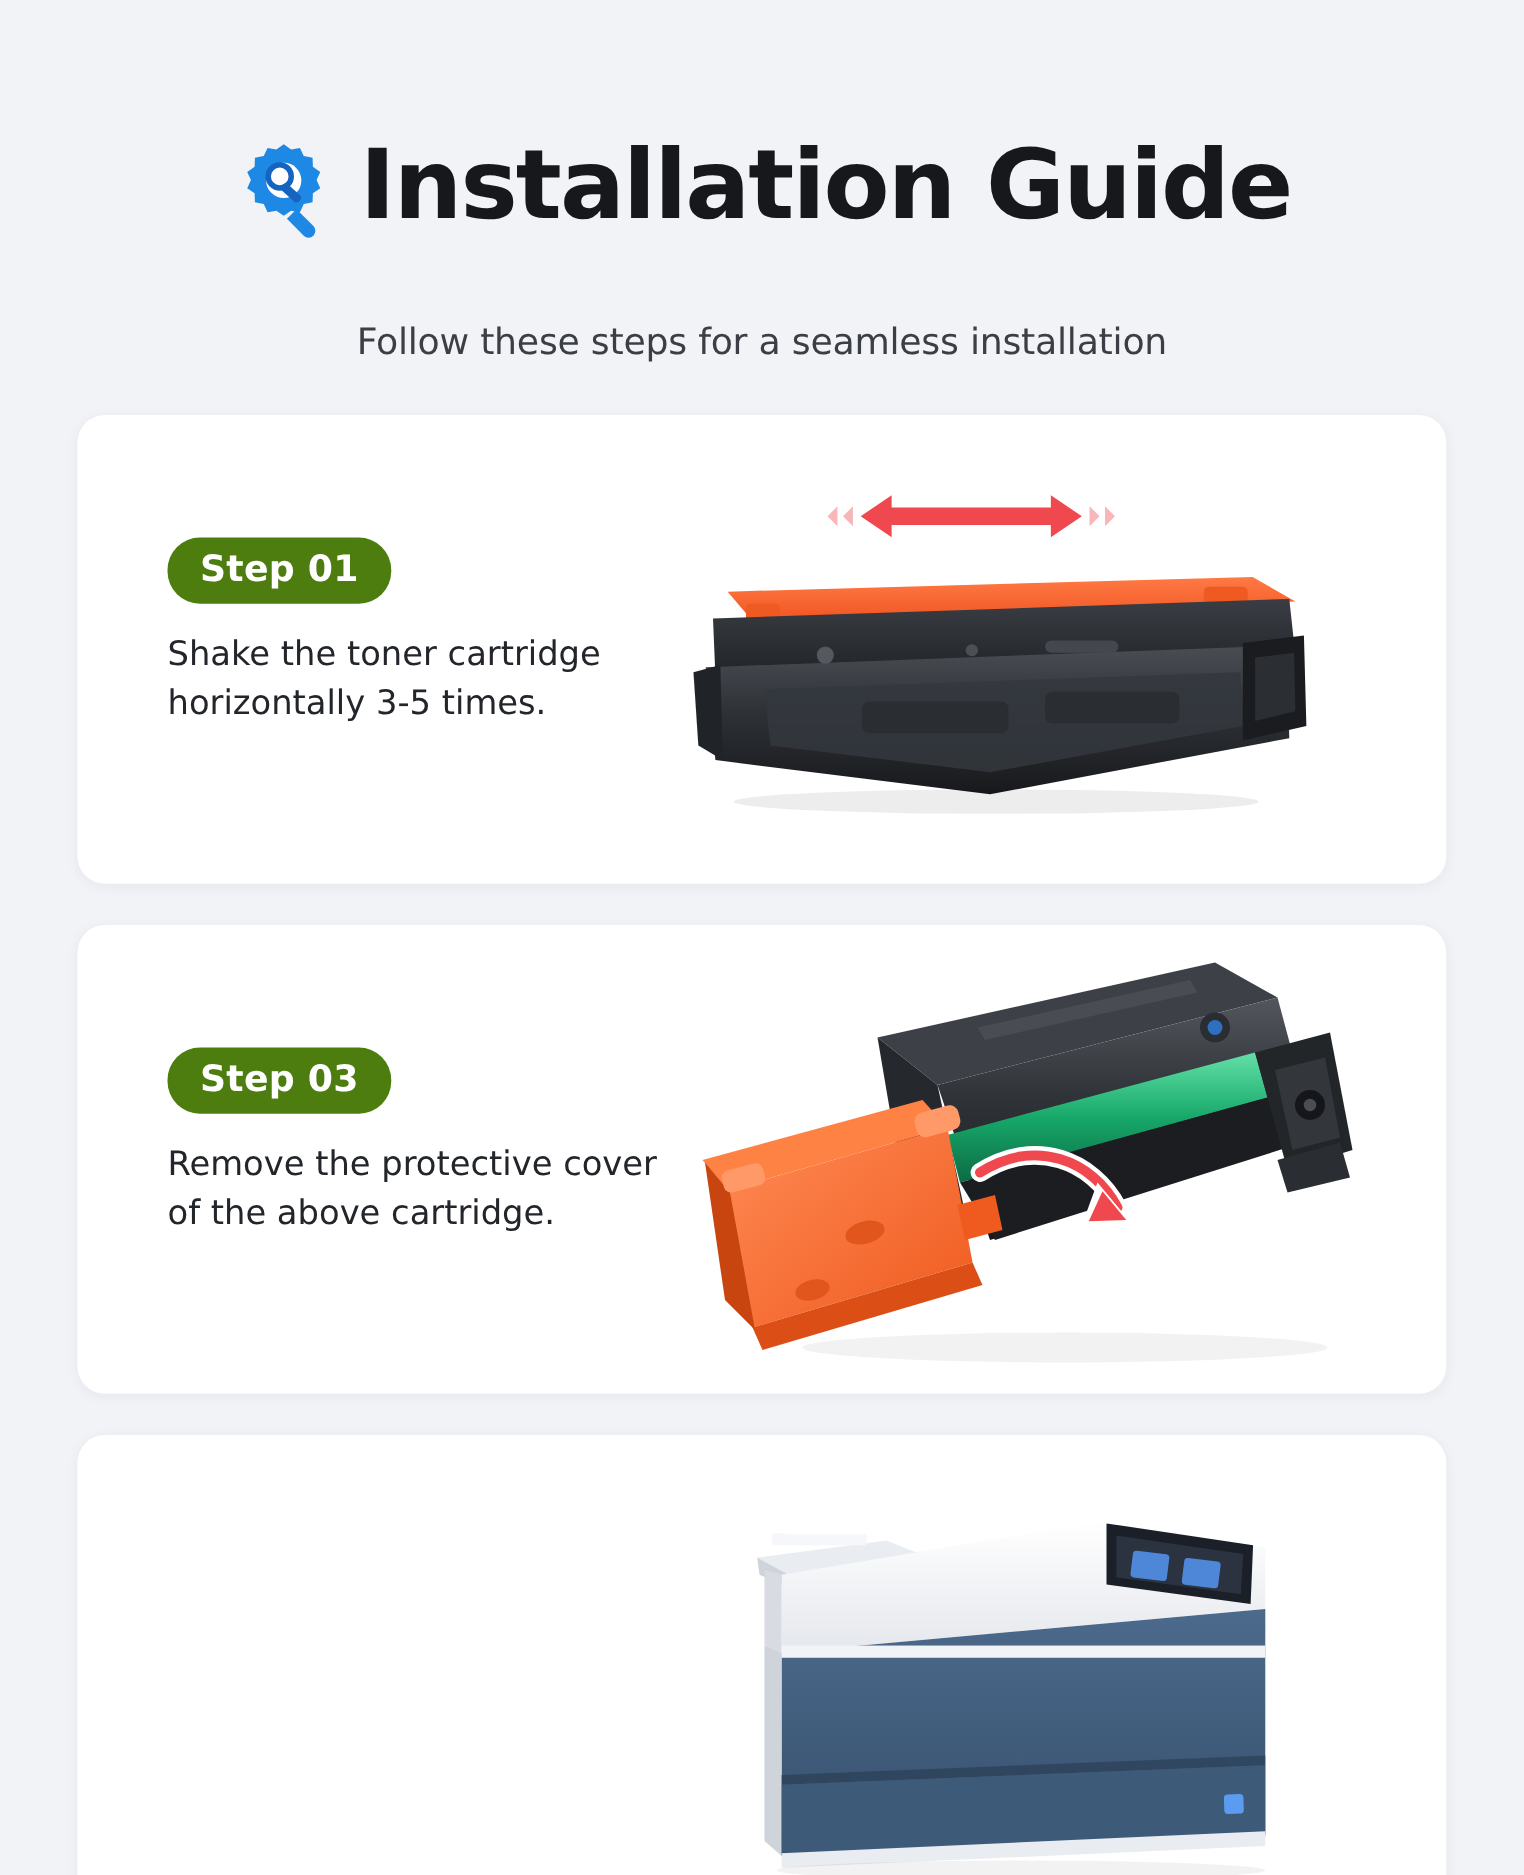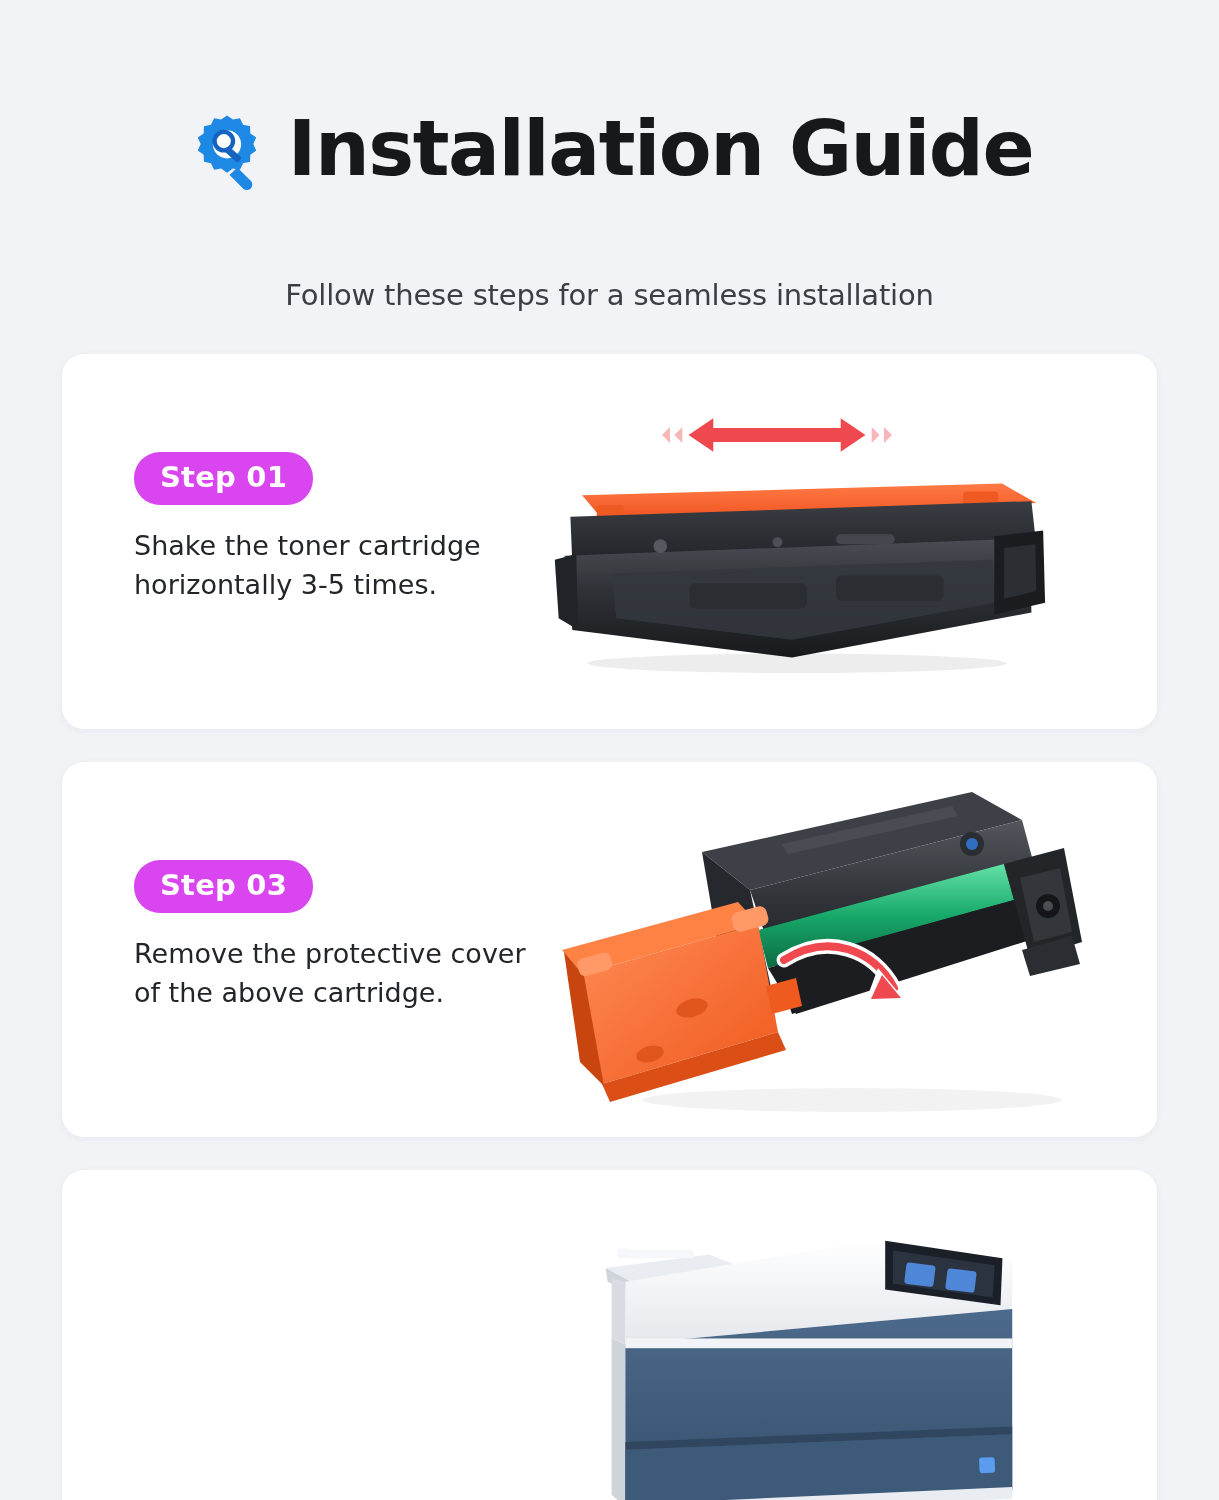--- a/index.html
+++ b/index.html
@@ -41,21 +41,21 @@
   }
   .page-title {
     font-size: 77px;
     font-weight: 800;
     letter-spacing: -1.5px;
     line-height: 1;
     color: #16181c;
     white-space: nowrap;
   }
   .subtitle {
-    margin-top: 40px;
+    margin-top: 18px;
     font-size: 29px;
     color: #3b3f45;
     font-weight: 400;
     letter-spacing: -0.2px;
   }
 
   
   .steps {
     margin-top: 42px;
     display: flex;
@@ -72,21 +72,21 @@
     align-items: center;
     overflow: hidden;
   }
   .step-text-col {
     width: 470px;
     flex: 0 0 470px;
     padding-left: 72px;
   }
   .badge {
     display: inline-block;
-    background: #d946ef;
+    background: #4d7c0f;
     color: #ffffff;
     font-size: 29px;
     font-weight: 700;
     padding: 11px 26px 13px 26px;
     border-radius: 26px;
     letter-spacing: 0.2px;
     line-height: 1;
   }
   .step-desc {
     margin-top: 22px;

